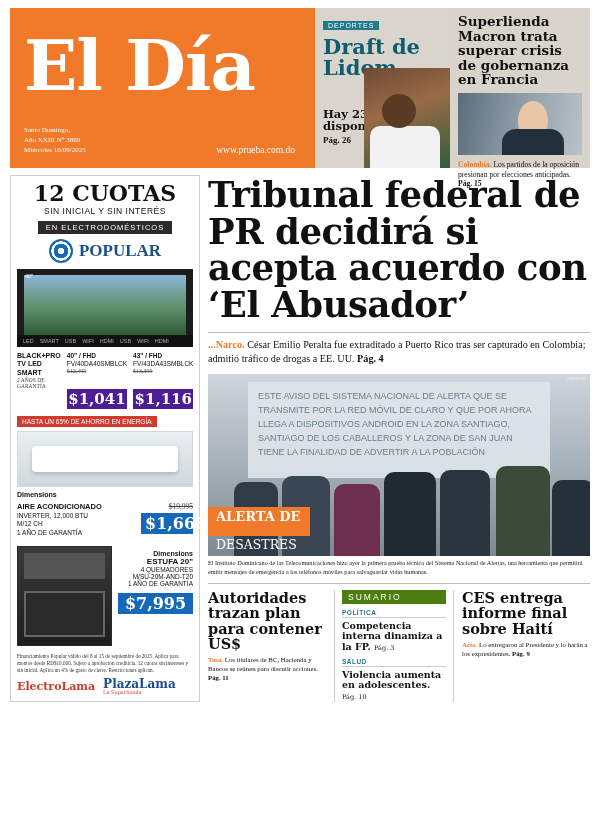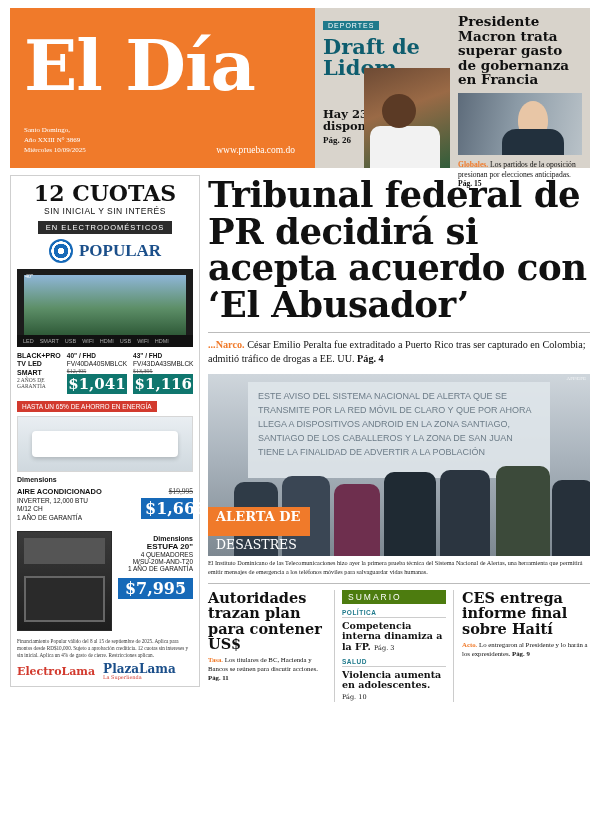--- a/index.html
+++ b/index.html
@@ -118,22 +118,22 @@
   .tv-bar {
     position:absolute; bottom:0; left:0; right:0; height:12px; background:#111;
     display:flex; align-items:center; gap:6px; padding-left:6px;
     color:#aaa; font-size:5.5px; font-family:"Liberation Sans", sans-serif;
   }
   .prices-row { display:flex; gap:6px; margin-top:5px; }
   .price-card { flex:1; }
   .price-model { font-size:6.5px; font-weight:bold; line-height:1.2; font-family:"Liberation Sans", sans-serif;}
   .price-old { font-size:6px; color:#555; text-decoration:line-through; }
   .price-big {
-    background:#0f766e; color:#fff; font-family:"DejaVu Serif", serif; font-weight:bold;
-    font-size:15px; text-align:center; padding:1px 0; margin-top:0;
+    background:#4c1d95; color:#fff; font-family:"DejaVu Serif", serif; font-weight:bold;
+    font-size:15px; text-align:center; padding:1px 0; margin-top:15px;
   }
   .brand-left { font-size:7px; font-weight:bold; font-family:"Liberation Sans", sans-serif; line-height:1.2;}
   .warranty { font-size:5.5px; color:#444; }
 
   .ac-banner {
     margin-top:7px; background:#d23a2e; color:#fff; font-size:6.5px;
     padding:2px 5px; display:inline-block; font-family:"Liberation Sans", sans-serif;
   }
   .ac-photo {
     height:56px; background:linear-gradient(180deg,#e9eef2,#cfd8de);
@@ -253,27 +253,27 @@
 
     <div class="deportes-box">
       <span class="dep-kicker">DEPORTES</span>
       <div class="dep-title">Draft de Lidom</div>
       <div class="dep-sub">Hay 235 peloteros disponibles.</div>
       <div class="dep-pag">Pág. 26</div>
       <div class="dep-photo"></div>
     </div>
 
     <div class="macron-box">
-      <div class="macron-head">Presidente Macron trata superar gasto de gobernanza en Francia</div>
+      <div class="macron-head">Superlienda Macron trata superar crisis de gobernanza en Francia</div>
       <div class="macron-photo">
         <div class="face"></div>
           <div class="suit"></div>
       </div>
       <div class="macron-deck">
-        <b class="lead">Globales.</b><span> Los partidos de la oposición presionan por elecciones anticipadas.</span> <b class="pag">Pág. 15</b>
+        <b class="lead">Colombia.</b><span> Los partidos de la oposición presionan por elecciones anticipadas.</span> <b class="pag">Pág. 15</b>
       </div>
     </div>
   </div>
 
   <div class="content">
 
     <div class="left-col">
       <div class="ad">
         <div class="ad-top">
           <div class="ad-cuotas">12 CUOTAS</div>

